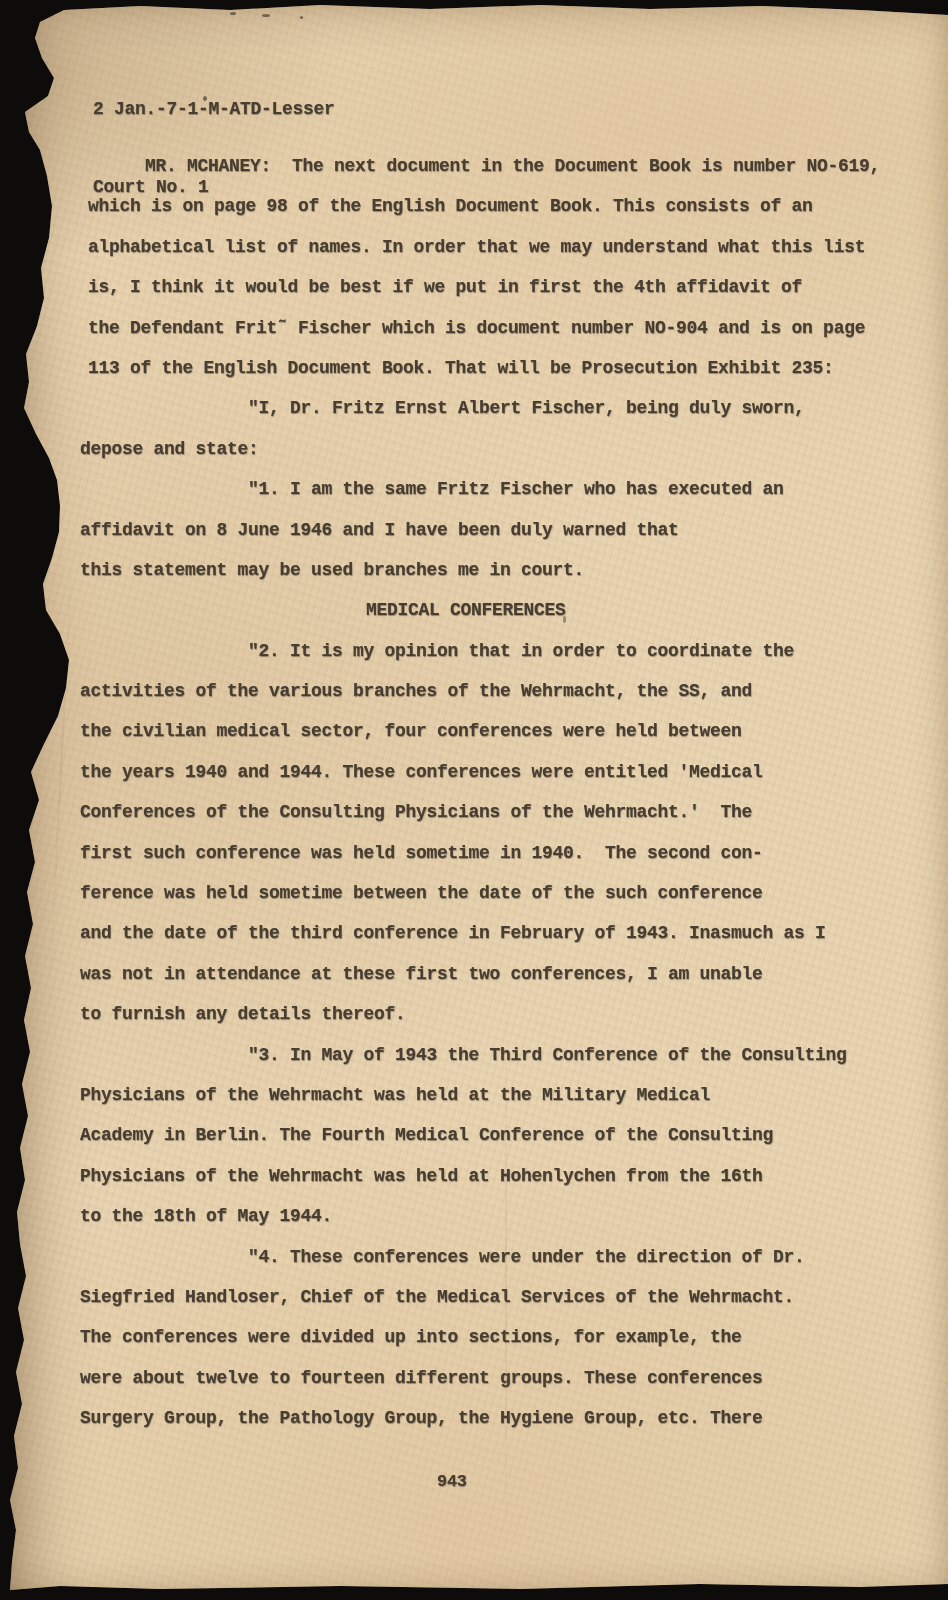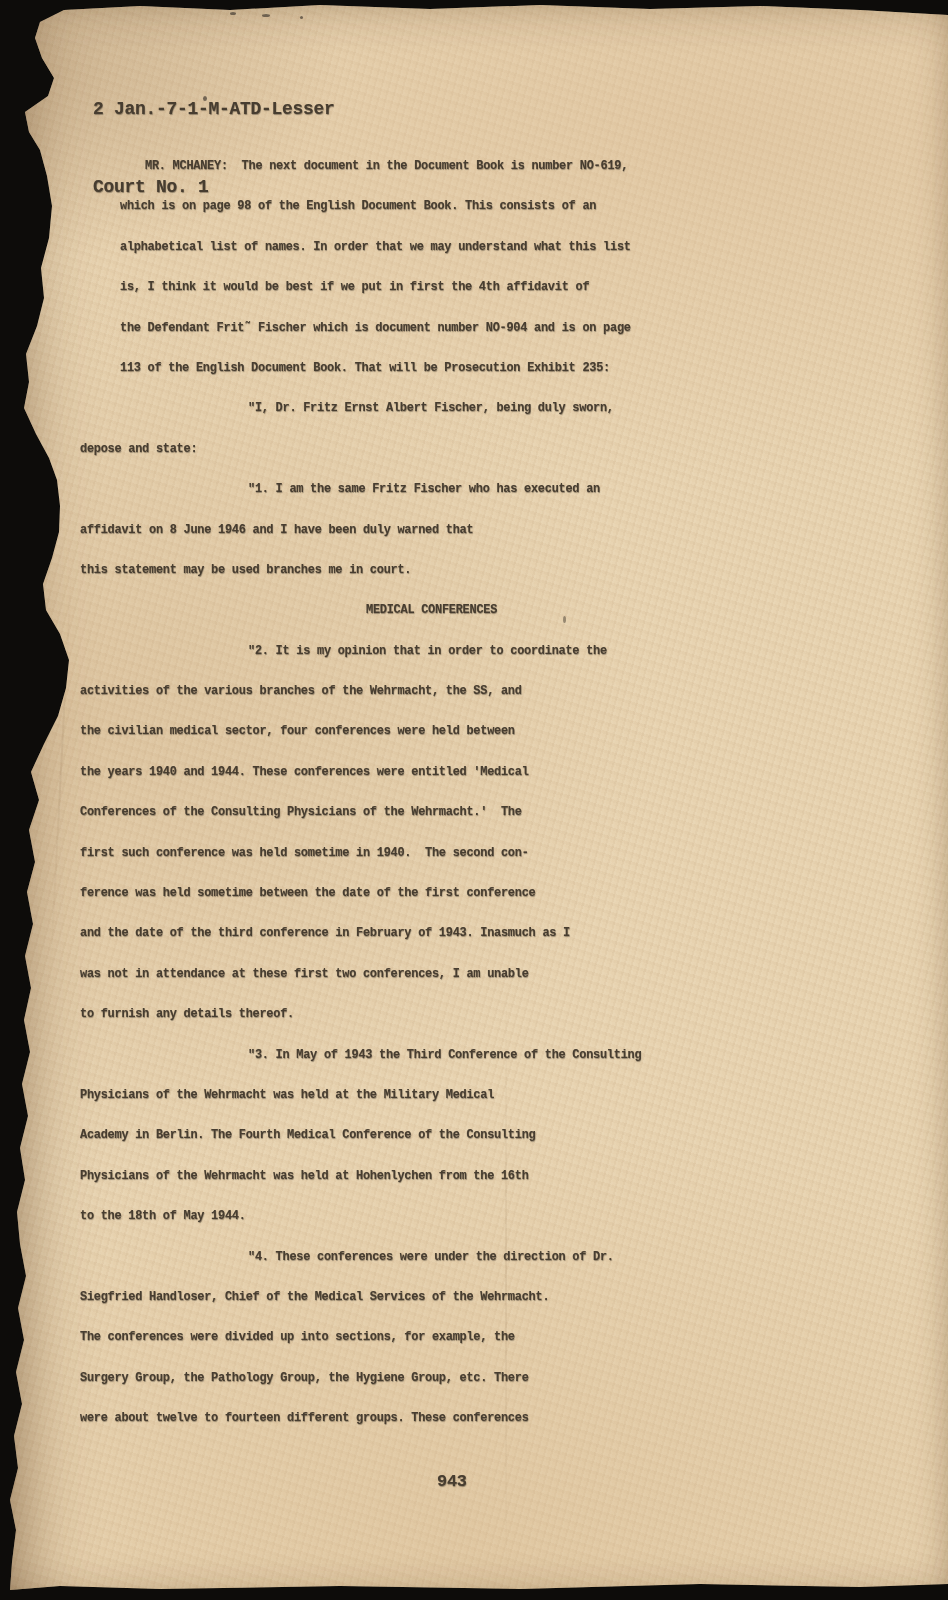--- a/index.html
+++ b/index.html
@@ -53,24 +53,24 @@
     font-weight:bold;
     letter-spacing:-.3px;
     text-shadow:.4px .5px .9px rgba(71,61,48,.5), -.2px -.2px .6px rgba(71,61,48,.25);
   }
   .header{
     position:absolute;top:44px;left:93px;
     font-size:18px;line-height:26px;white-space:pre;
   }
   .typed{
     position:absolute;top:146px;left:0;width:948px;
-    font-size:12px;line-height:40.4px;
+    font-size:18px;line-height:40.4px;
   }
   .tl{height:40.4px;white-space:pre;}
-  .li-m0{padding-left:120px}
+  .li-m0{padding-left:88px}
   .li-m1{padding-left:145px}
   .li-q{padding-left:80px}
   .li-qi{padding-left:248px}
   .li-h{padding-left:366px}
   .pageno{
     position:absolute;top:1468px;left:437px;
     font-size:17px;line-height:28px;white-space:pre;
   }
   .speck{position:absolute;background:rgba(60,52,44,.65);border-radius:50%;}
   .crease{position:absolute;width:2px;background:linear-gradient(to bottom, rgba(125,95,62,0), rgba(125,95,62,.22), rgba(125,95,62,0));}
@@ -98,34 +98,34 @@
         <div class="tl li-qi">"1. I am the same Fritz Fischer who has executed an</div>
         <div class="tl li-q">affidavit on 8 June 1946 and I have been duly warned that</div>
         <div class="tl li-q">this statement may be used branches me in court.</div>
         <div class="tl li-h">MEDICAL CONFERENCES</div>
         <div class="tl li-qi">"2. It is my opinion that in order to coordinate the</div>
         <div class="tl li-q">activities of the various branches of the Wehrmacht, the SS, and</div>
         <div class="tl li-q">the civilian medical sector, four conferences were held between</div>
         <div class="tl li-q">the years 1940 and 1944. These conferences were entitled 'Medical</div>
         <div class="tl li-q">Conferences of the Consulting Physicians of the Wehrmacht.'  The</div>
         <div class="tl li-q">first such conference was held sometime in 1940.  The second con-</div>
-        <div class="tl li-q">ference was held sometime between the date of the first conference</div>
+        <div class="tl li-q">ference was held sometime between the date of the such conference</div>
         <div class="tl li-q">and the date of the third conference in February of 1943. Inasmuch as I</div>
         <div class="tl li-q">was not in attendance at these first two conferences, I am unable</div>
         <div class="tl li-q">to furnish any details thereof.</div>
         <div class="tl li-qi">"3. In May of 1943 the Third Conference of the Consulting</div>
         <div class="tl li-q">Physicians of the Wehrmacht was held at the Military Medical</div>
         <div class="tl li-q">Academy in Berlin. The Fourth Medical Conference of the Consulting</div>
         <div class="tl li-q">Physicians of the Wehrmacht was held at Hohenlychen from the 16th</div>
         <div class="tl li-q">to the 18th of May 1944.</div>
         <div class="tl li-qi">"4. These conferences were under the direction of Dr.</div>
         <div class="tl li-q">Siegfried Handloser, Chief of the Medical Services of the Wehrmacht.</div>
         <div class="tl li-q">The conferences were divided up into sections, for example, the</div>
+        <div class="tl li-q">were about twelve to fourteen different groups. These conferences</div>
         <div class="tl li-q">Surgery Group, the Pathology Group, the Hygiene Group, etc. There</div>
-        <div class="tl li-q">were about twelve to fourteen different groups. These conferences</div>
       </div>
 
     <div class="pageno ink">943</div>
 
     <span class="speck" style="left:203px;top:96px;width:4px;height:5px;"></span>
     <span class="speck" style="left:230px;top:12px;width:6px;height:3px;"></span>
     <span class="speck" style="left:262px;top:14px;width:8px;height:3px;"></span>
     <span class="speck" style="left:300px;top:16px;width:3px;height:3px;"></span>
     <span class="speck" style="left:563px;top:616px;width:3px;height:7px;opacity:.7;"></span>
     <div class="crease" style="left:505px;top:980px;height:600px;opacity:.5;"></div>

